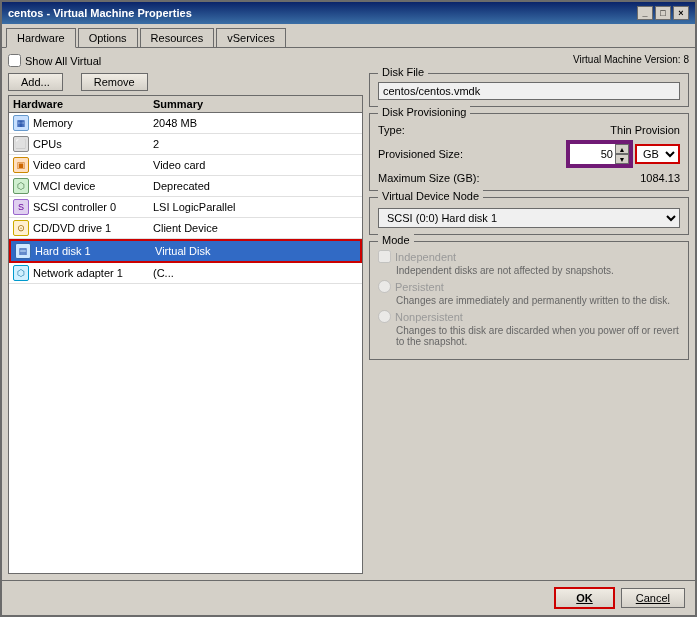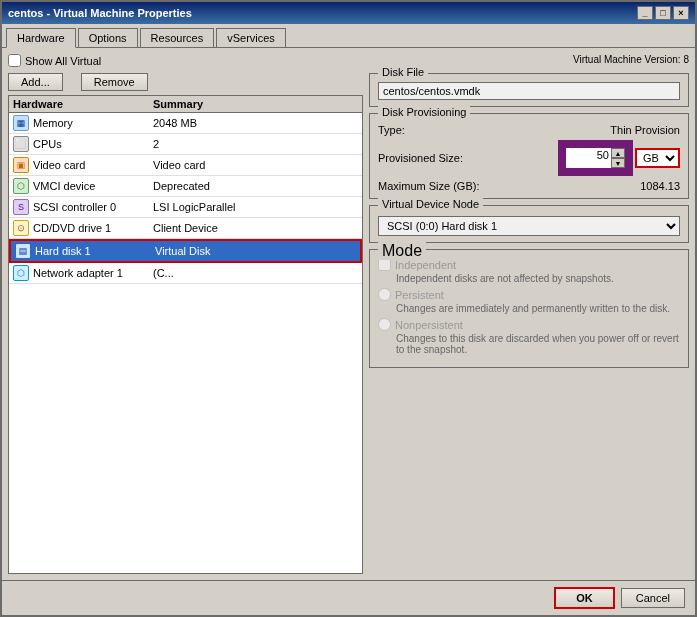--- a/index.html
+++ b/index.html
@@ -205,22 +205,22 @@
       text-align: right;
       font-size: 11px;
     }
     .prov-size-row {
       display: flex;
       align-items: center;
       margin-bottom: 4px;
     }
     .size-input-container {
       display: flex;
-      align-items: flex-start;
-      border: 8px solid #701a75;
+      align-items: center;
+      border: 4px solid #701a75;
       background: white;
     }
     .size-input {
       width: 45px;
       border: none;
       padding: 1px 2px;
       font-size: 11px;
       text-align: right;
       outline: none;
     }
@@ -266,21 +266,21 @@
       padding: 8px;
       position: relative;
       background: #d4d0c8;
     }
     .mode-label {
       position: absolute;
       top: -8px;
       left: 8px;
       background: #d4d0c8;
       padding: 0 4px;
-      font-size: 16px;
+      font-size: 11px;
     }
     .radio-row {
       display: flex;
       align-items: center;
       gap: 4px;
       margin-bottom: 2px;
     }
     .radio-row input[type=radio] {
       margin: 0;
     }
@@ -292,20 +292,21 @@
     }
     .bottom-bar {
       display: flex;
       justify-content: flex-end;
       align-items: center;
       padding: 6px 10px;
       gap: 6px;
       border-top: 1px solid #6b6b6b;
       background: #d4d0c8;
       flex-shrink: 0;
+      text-decoration: underline;
     }
     .ok-btn {
       padding: 3px 20px;
       border: 2px solid #cc0000;
       background: linear-gradient(to bottom, #f0ece4, #d4d0c8);
       cursor: pointer;
       font-size: 11px;
       font-weight: bold;
     }
     .cancel-btn {

